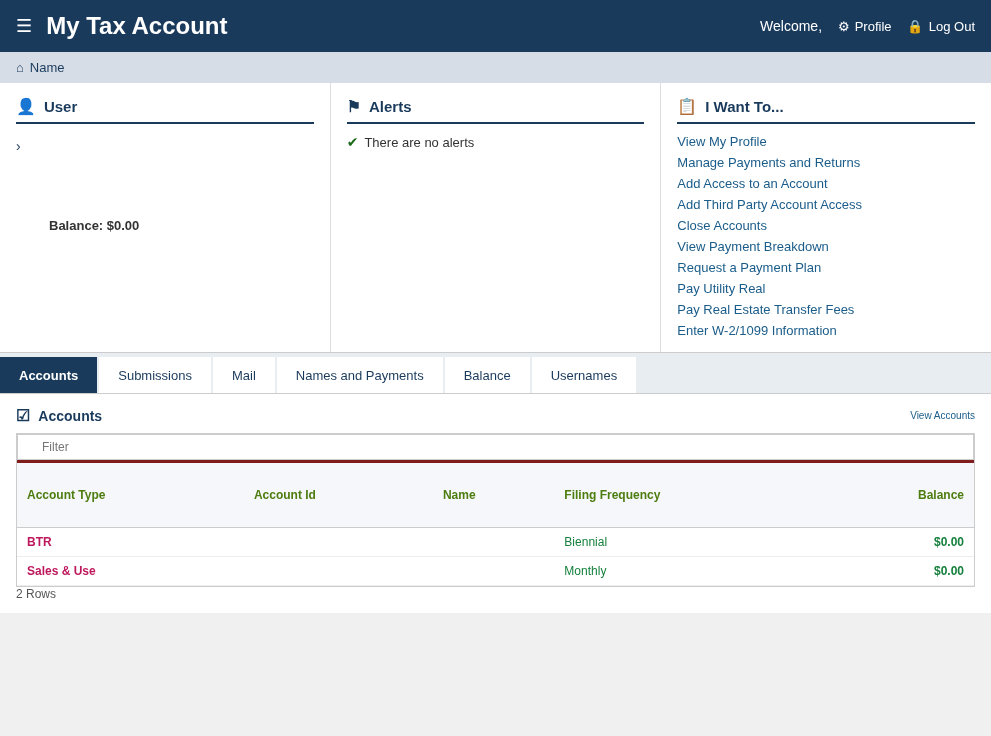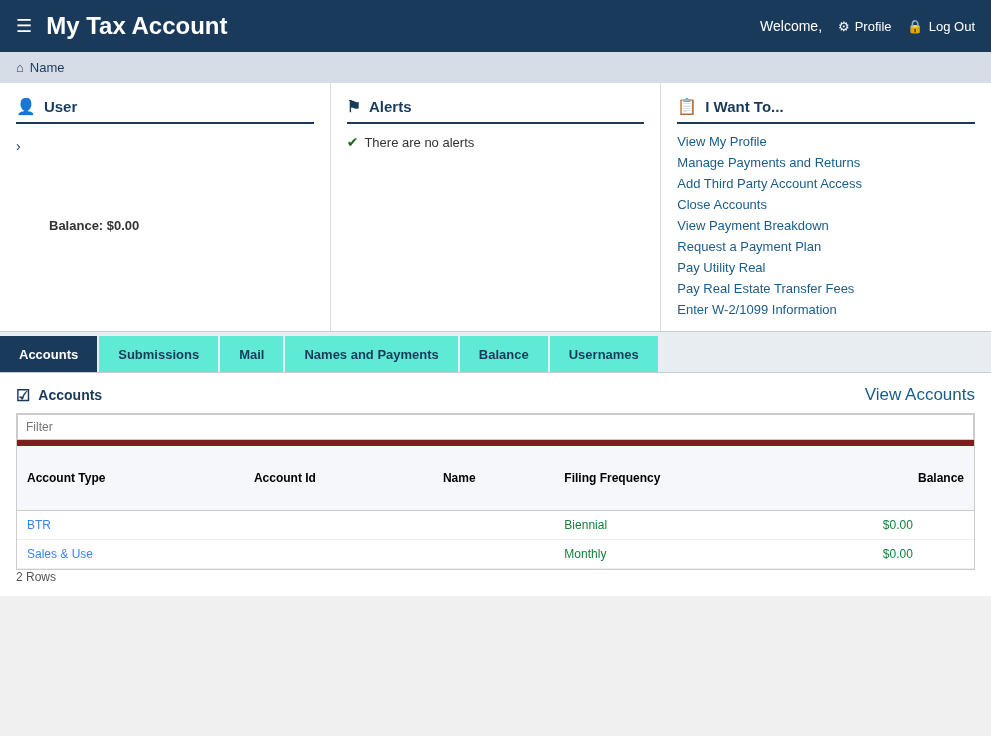--- a/index.html
+++ b/index.html
@@ -84,22 +84,21 @@
       padding-top: 4px;
     }
     .tab {
       padding: 10px 18px;
       cursor: pointer;
       font-size: 13px;
       color: #1a3a5c;
       border: 1px solid transparent;
       border-bottom: none;
       margin-right: 2px;
-      background: #5eead4;
-      font-weight: bold;
+      background: #ffffff;
     }
     .tab.active {
       background: #1a3a5c;
       color: white;
       border-color: #1a3a5c;
       font-weight: bold;
     }
 
     
     .accounts-section { padding: 12px 16px; }
@@ -111,53 +110,53 @@
     }
     .accounts-title {
       display: flex;
       align-items: center;
       gap: 8px;
       font-size: 14px;
       font-weight: bold;
       color: #1a3a5c;
     }
     .checkbox-icon { color: #1a3a5c; font-size: 16px; }
-    .view-accounts-link { color: #1a5c8a; font-size: 17px; cursor: pointer; }
+    .view-accounts-link { color: #1a5c8a; font-size: 10px; cursor: pointer; }
 
     
     .filter-input {
       width: 100%;
-      padding: 5px 8px;
+      padding: 5px 24px;
       border: 1px solid #ccc;
       font-size: 12px;
       color: #888;
       margin-bottom: 0;
     }
 
     
     .accounts-table { width: 100%; border-collapse: collapse; }
     .accounts-table th {
       background: #f5f7fa;
-      color: #000000;
+      color: #4d7c0f;
       font-weight: bold;
       font-size: 12px;
       padding: 25px 10px;
       text-align: left;
       border-bottom: 1px solid #ccc;
-      border-top: 6px solid #7f1d1d;
+      border-top: 3px solid #7f1d1d;
     }
     .accounts-table th.right { text-align: right; }
     .accounts-table td {
       padding: 7px 10px;
       font-size: 12px;
       border-bottom: 1px solid #eee;
       color: #15803d;
     }
-    .accounts-table td.link-cell { color: #3b82f6; cursor: pointer; }
-    .accounts-table td.right { text-align: center; }
+    .accounts-table td.link-cell { color: #be185d; cursor: pointer; font-weight: bold; }
+    .accounts-table td.right { text-align: right; font-weight: bold; }
     .rows-count { font-size: 12px; color: #555; }
 
     .table-wrapper { border: 1px solid #ccc; }
   </style>
 </head>
 <body>
 
 <div class="header">
   <span class="header-menu-icon">☰</span>
   <span class="header-title">My Tax Account</span>
@@ -200,20 +199,21 @@
   </div>
 
   <div class="panel">
     <div class="panel-header">
       <span class="panel-header-icon">📋</span>
       <span>I Want To...</span>
     </div>
     <div class="want-to-links" id="want-to-links">
     <a class="want-to-link">View My Profile</a>
         <a class="want-to-link">Manage Payments and Returns</a>
+        <a class="want-to-link">Add Access to an Account</a>
         <a class="want-to-link">Add Third Party Account Access</a>
         <a class="want-to-link">Close Accounts</a>
         <a class="want-to-link">View Payment Breakdown</a>
         <a class="want-to-link">Request a Payment Plan</a>
         <a class="want-to-link">Pay Utility Real</a>
         <a class="want-to-link">Pay Real Estate Transfer Fees</a>
         <a class="want-to-link">Enter W-2/1099 Information</a>
       </div>
   </div>
 

